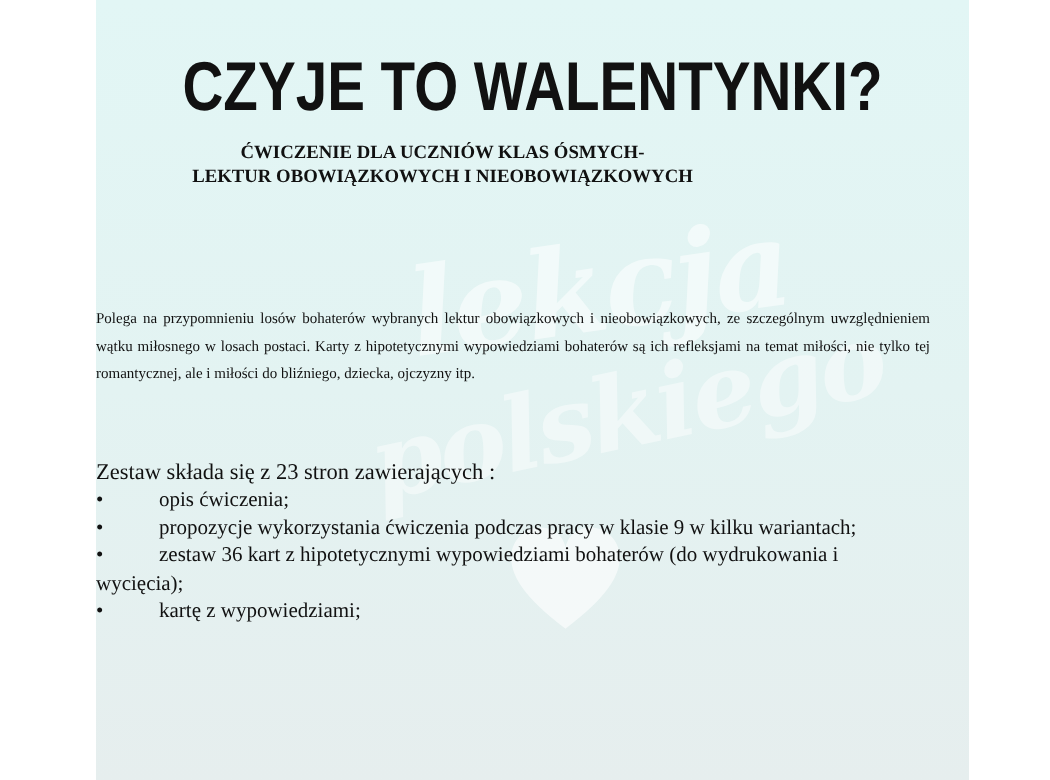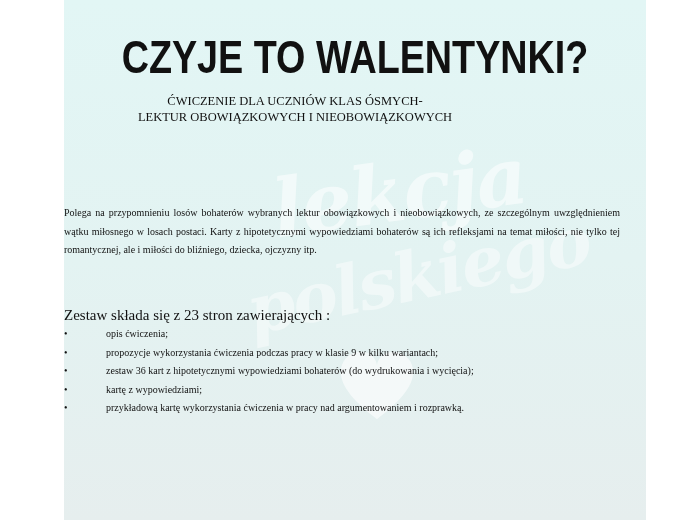--- a/index.html
+++ b/index.html
@@ -3,24 +3,24 @@
 <meta charset="utf-8">
 <style>
   html,body{margin:0;padding:0;background:#ffffff;}
   body{width:700px;height:520px;position:relative;overflow:hidden;font-family:"Liberation Serif","DejaVu Serif",serif;color:#111;}
   .page{position:absolute;left:64px;top:0;width:582px;height:520px;background:linear-gradient(180deg,#e2f6f5 0%,#e3f3f2 50%,#e6eeee 100%);overflow:hidden;}
   .wm{position:absolute;color:rgba(255,255,255,0.55);font-family:"DejaVu Serif",serif;font-style:italic;font-weight:bold;pointer-events:none;}
   .wm1{left:208px;top:145px;font-size:80px;transform:rotate(-8deg);letter-spacing:-2px;}
   .wm2{left:180px;top:235px;font-size:68px;transform:rotate(-12deg);letter-spacing:-2px;color:rgba(255,255,255,0.45);}
   .heart{position:absolute;left:268px;top:340px;width:90px;height:90px;pointer-events:none;}
   .title{position:absolute;left:0;width:582px;top:30px;text-align:center;font-family:"Liberation Sans Narrow","Liberation Sans",sans-serif;font-weight:bold;font-size:46px;letter-spacing:0px;transform:scaleX(0.82);transform-origin:center;color:#111;}
-  .subtitle{position:absolute;left:0;width:462px;top:93px;text-align:center;font-weight:normal;font-size:12.5px;line-height:16px;}
+  .subtitle{position:absolute;left:0;width:462px;top:93px;text-align:center;font-weight:bold;font-size:12.5px;line-height:16px;}
   .para{position:absolute;left:0;top:204px;width:556px;font-size:10px;line-height:18.5px;text-align:justify;text-align-last:left;}
   .list-intro{position:absolute;left:0;top:306px;font-size:15px;line-height:18.5px;}
-  .list{position:absolute;left:0;top:325px;width:540px;margin:0;padding:0;list-style:none;font-size:10px;line-height:18.5px;}
+  .list{position:absolute;left:0;top:325px;width:540px;margin:0;padding:0;list-style:none;font-size:14px;line-height:18.5px;}
   .list li{position:relative;padding-left:0;text-indent:0;}
   .bullet{display:inline-block;width:42px;}
 </style>
 </head>
 <body>
 
 <div class="page">
   <div class="wm wm1">lekcja</div>
   <div class="wm wm2">polskiego</div>
   <svg class="heart" viewBox="0 0 100 100">
@@ -36,15 +36,14 @@
 
   <div class="para">Polega na przypomnieniu losów bohaterów wybranych lektur obowiązkowych i nieobowiązkowych, ze szczególnym uwzględnieniem wątku miłosnego w losach postaci. Karty z hipotetycznymi wypowiedziami bohaterów są ich refleksjami na temat miłości, nie tylko tej romantycznej, ale i miłości do bliźniego, dziecka, ojczyzny itp.</div>
 
   <div class="list-intro">Zestaw składa się z 23 stron  zawierających :</div>
 
   <ul class="list">
     <li><span class="bullet">•</span><span>opis ćwiczenia;</span></li>
     <li><span class="bullet">•</span><span>propozycje wykorzystania ćwiczenia podczas pracy w klasie 9 w kilku wariantach;</span></li>
     <li><span class="bullet">•</span><span>zestaw 36 kart z hipotetycznymi  wypowiedziami bohaterów (do wydrukowania i wycięcia);</span></li>
     <li><span class="bullet">•</span><span>kartę z wypowiedziami;</span></li>
-    <li><span class="bullet">•</span><span>przykładową kartę wykorzystania ćwiczenia w pracy nad  argumentowaniem i rozprawką.</span></li>
   </ul>
 </div>
 
 </body></html>

